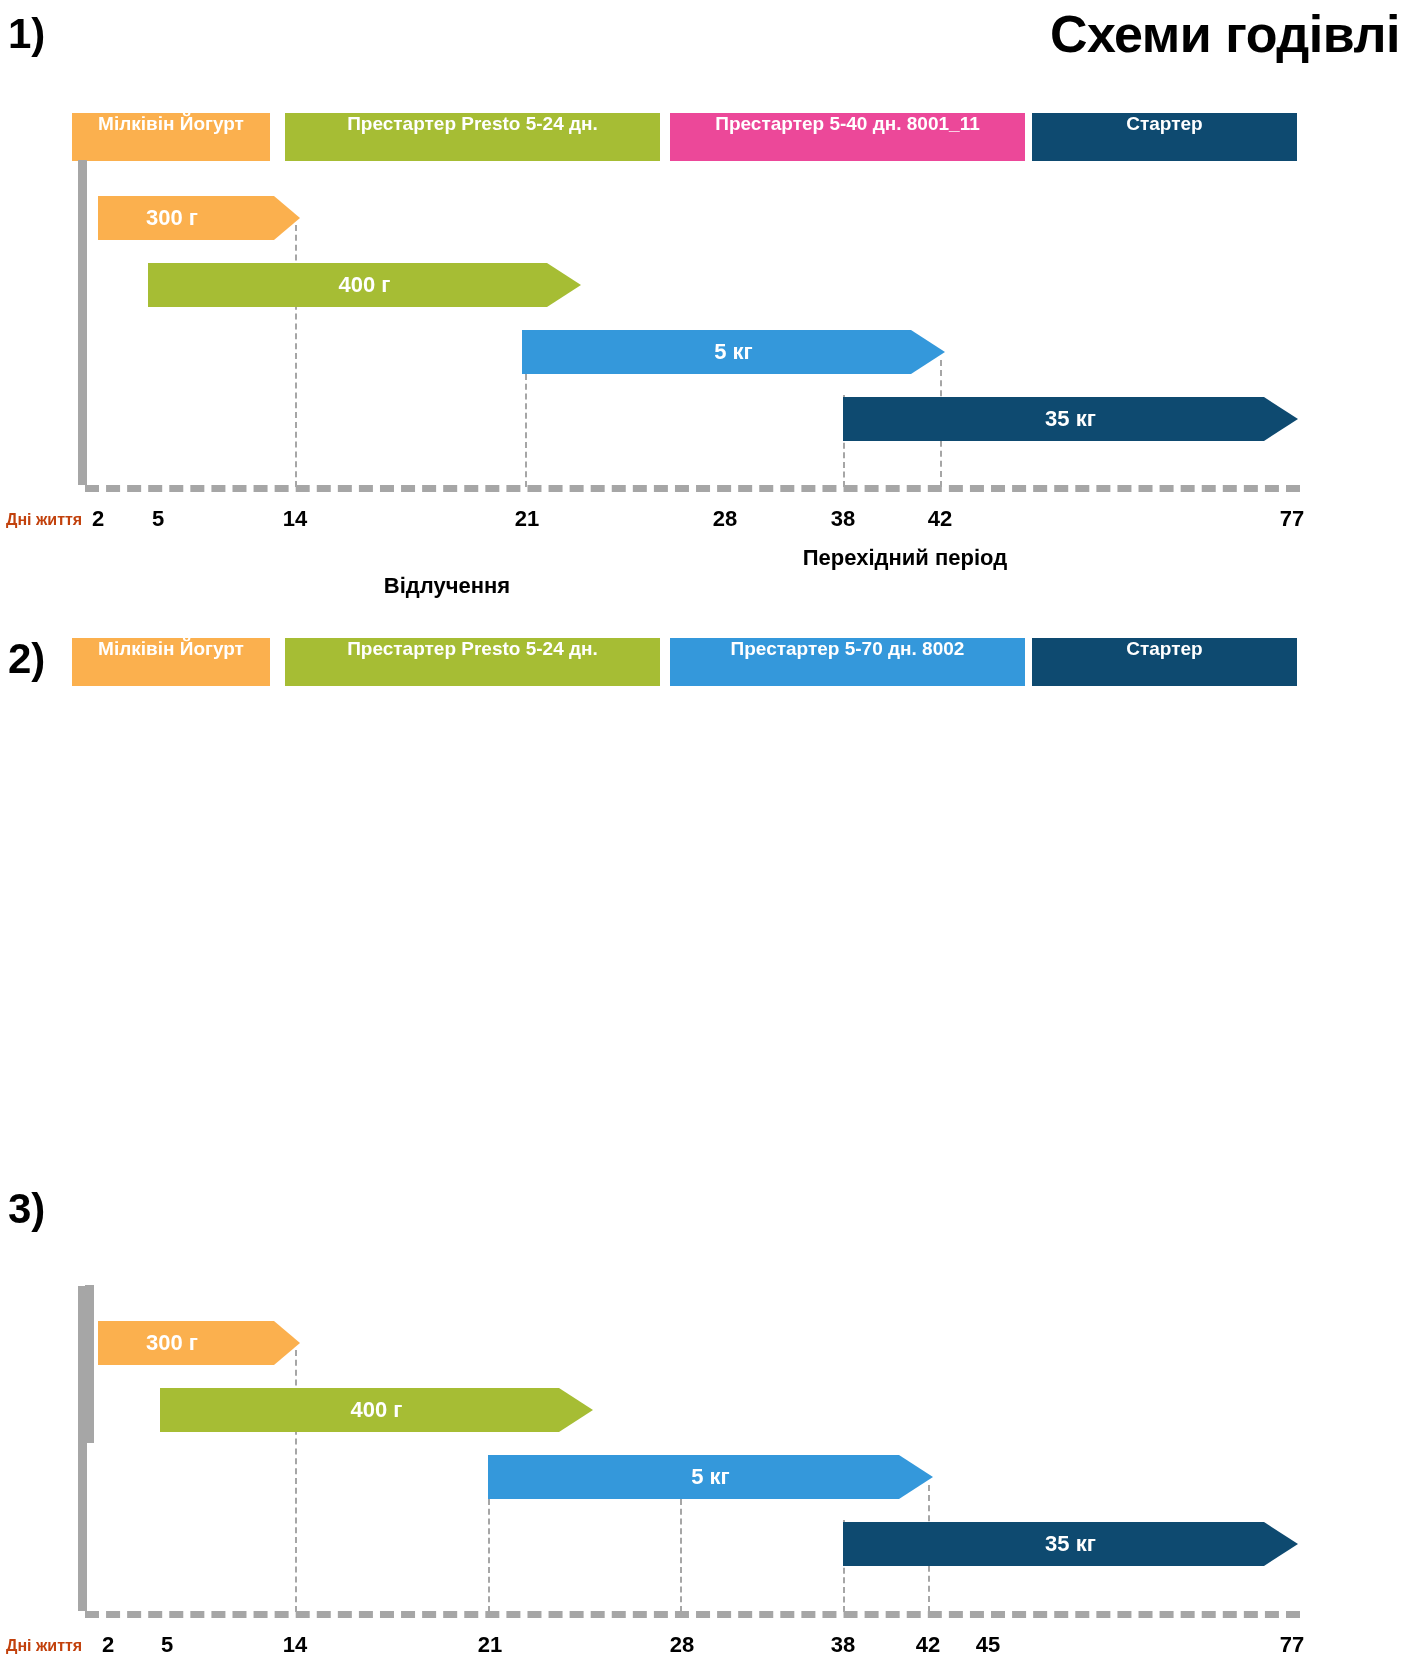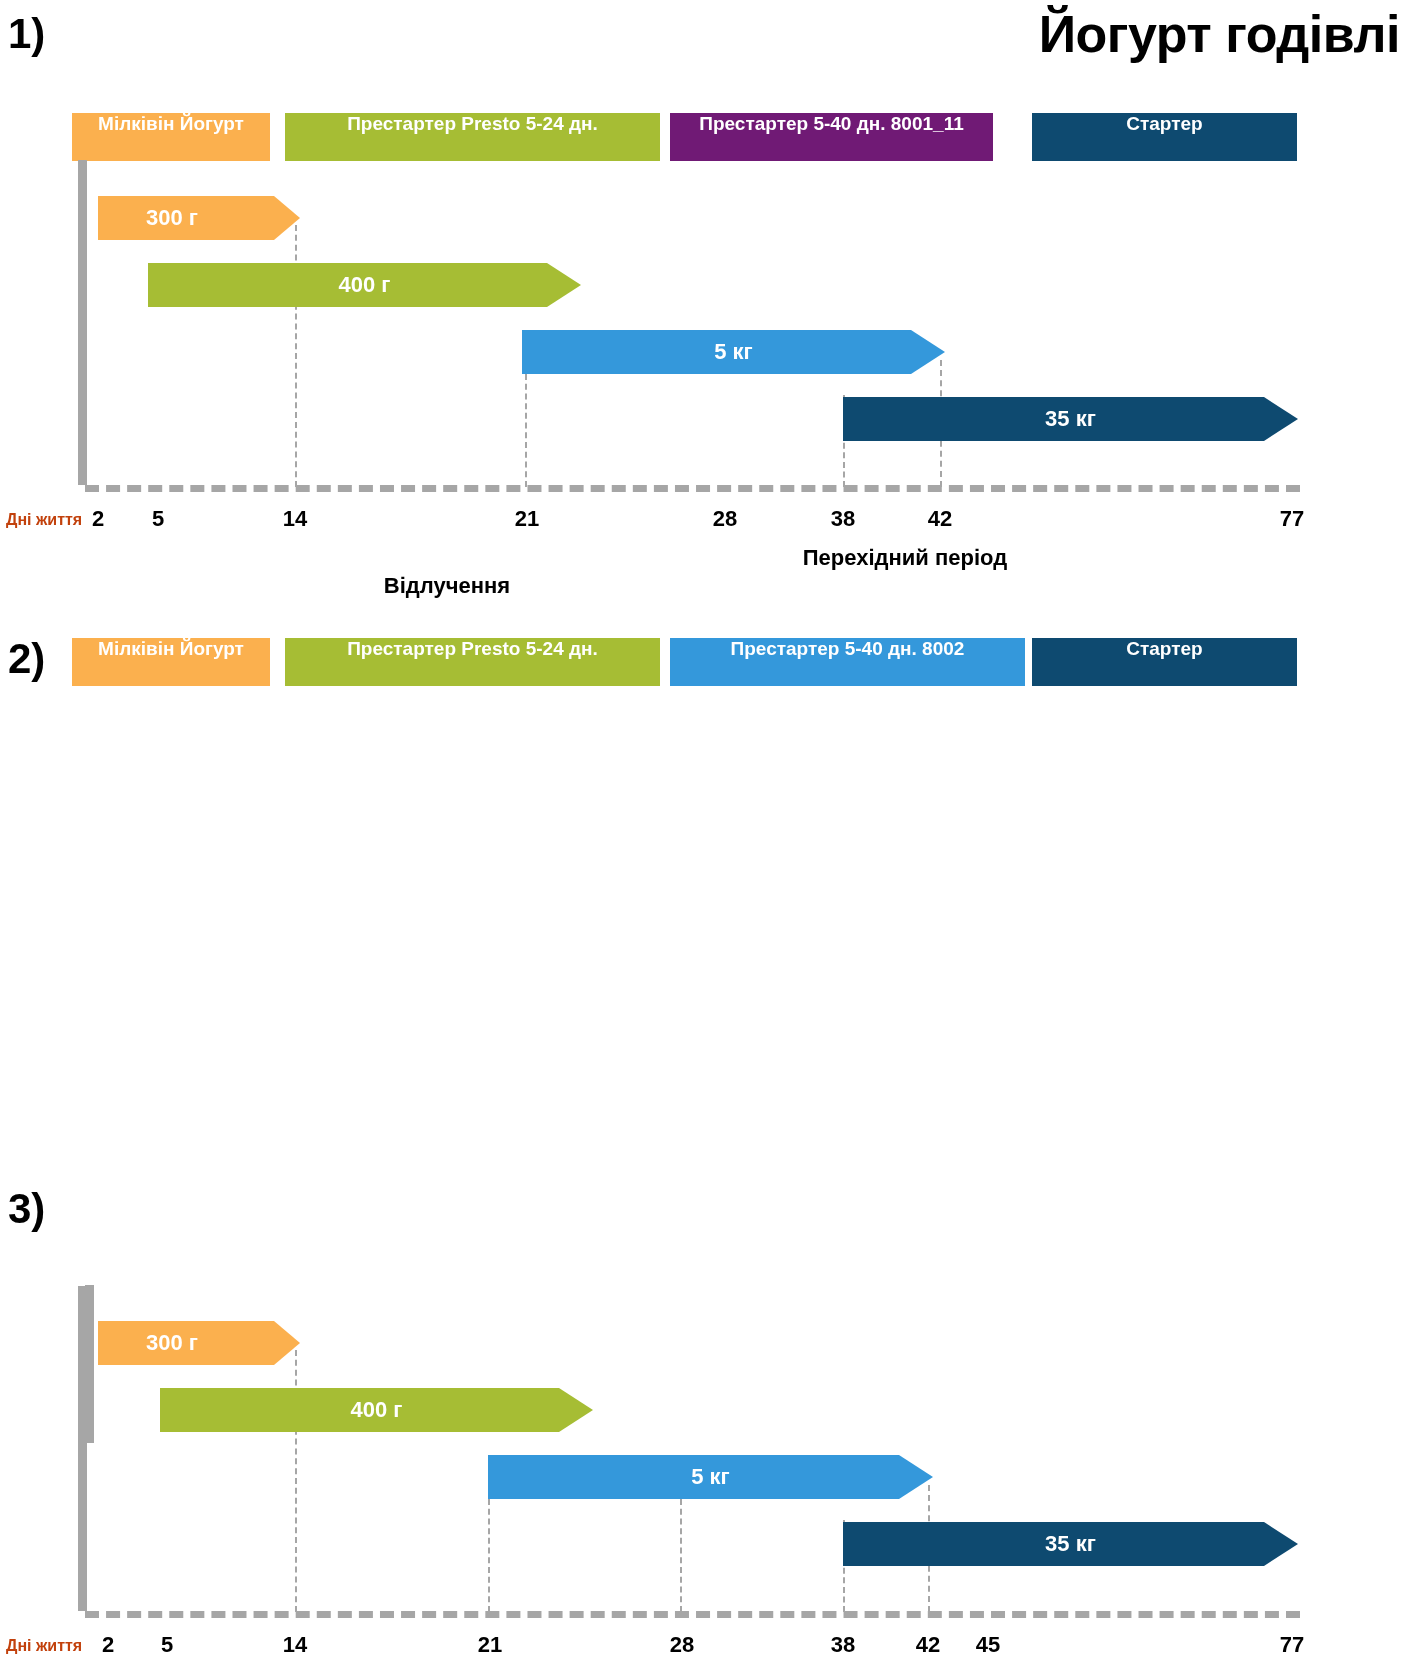--- a/index.html
+++ b/index.html
@@ -118,32 +118,32 @@
     font-size: 22px;
     font-weight: bold;
     color: #000000;
     transform: translateX(-50%);
     white-space: nowrap;
   }
 </style>
 </head>
 <body>
 
-<div class="page-title">Йогурт годівлі</div>
+<div class="page-title">Схеми годівлі</div>
 
 <div class="section" style="top:0;height:600px;">
   <div class="section-number" style="top:10px;">1)</div>
 
   <div class="legend-bar" style="left:72px; top:113px; width:198px; background:#FBB04E;">
     <span>Мілківін Йогурт</span>
   </div>
   <div class="legend-bar" style="left:285px; top:113px; width:375px; background:#A6BD34;">
     <span>Престартер Presto 5-24 дн.</span>
   </div>
-  <div class="legend-bar" style="left:670px; top:113px; width:323px; background:#701a75;">
+  <div class="legend-bar" style="left:670px; top:113px; width:355px; background:#ec4899;">
     <span>Престартер 5-40 дн. 8001_11</span>
   </div>
   <div class="legend-bar" style="left:1032px; top:113px; width:265px; background:#0E4A70;">
     <span>Стартер</span>
   </div>
 
   <div class="axis-vline" style="left:78px; top:160px; height:325px;"></div>
   <div class="axis-hline" style="left:85px; top:485px; width:1215px;"></div>
 
   <div class="guide" style="left:295px; top:225px; height:262px;"></div>
@@ -181,21 +181,21 @@
 <div class="section" style="top:600px;height:525px;">
   <div class="section-number" style="top:35px;">2)</div>
 
   <div class="legend-bar" style="left:72px; top:38px; width:198px; background:#FBB04E;">
     <span>Мілківін Йогурт</span>
   </div>
   <div class="legend-bar" style="left:285px; top:38px; width:375px; background:#A6BD34;">
     <span>Престартер Presto 5-24 дн.</span>
   </div>
   <div class="legend-bar" style="left:670px; top:38px; width:355px; background:#3498DB;">
-    <span>Престартер 5-40 дн. 8002</span>
+    <span>Престартер 5-70 дн. 8002</span>
   </div>
   <div class="legend-bar" style="left:1032px; top:38px; width:265px; background:#0E4A70;">
     <span>Стартер</span>
   </div>
 
   <div class="axis-vline" style="left:78px; top:686px; height:325px;"></div>
   <div class="axis-hline" style="left:85px; top:1011px; width:1215px;"></div>
 
   <div class="guide" style="left:295px; top:750px; height:262px;"></div>
   <div class="guide" style="left:488px; top:860px; height:152px;"></div>

